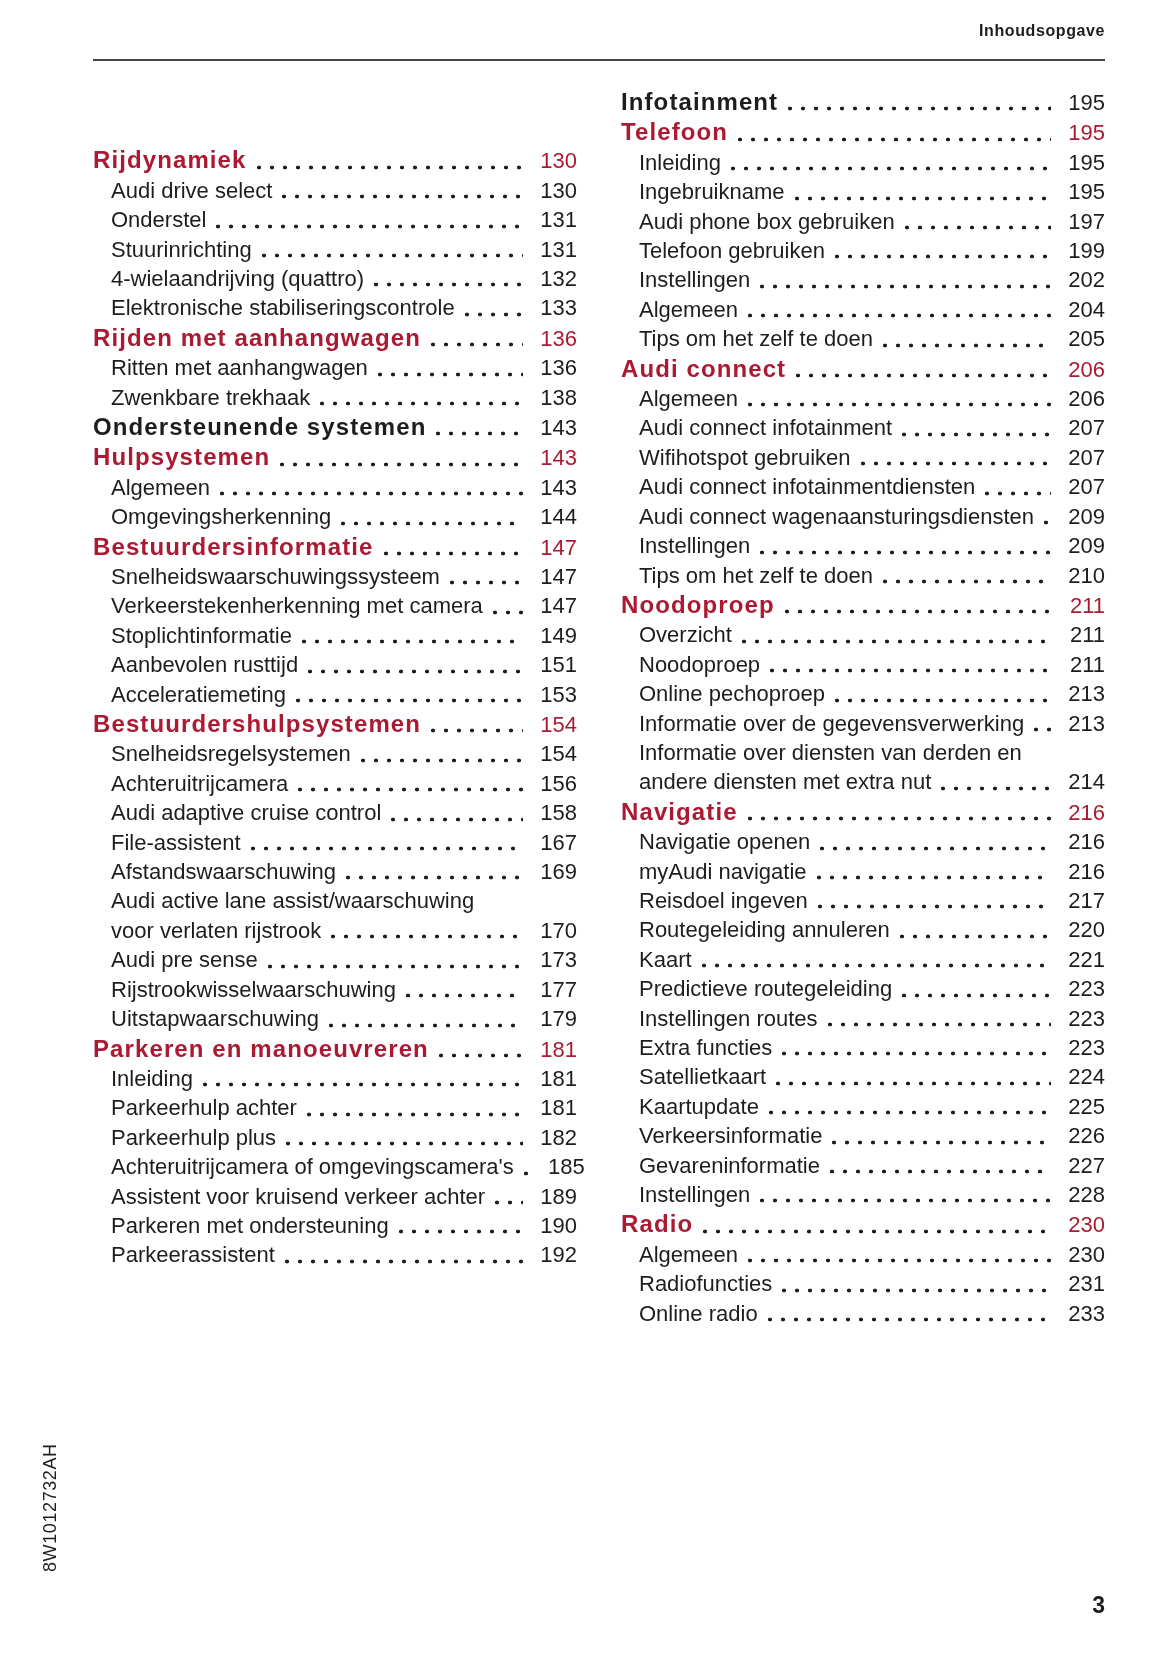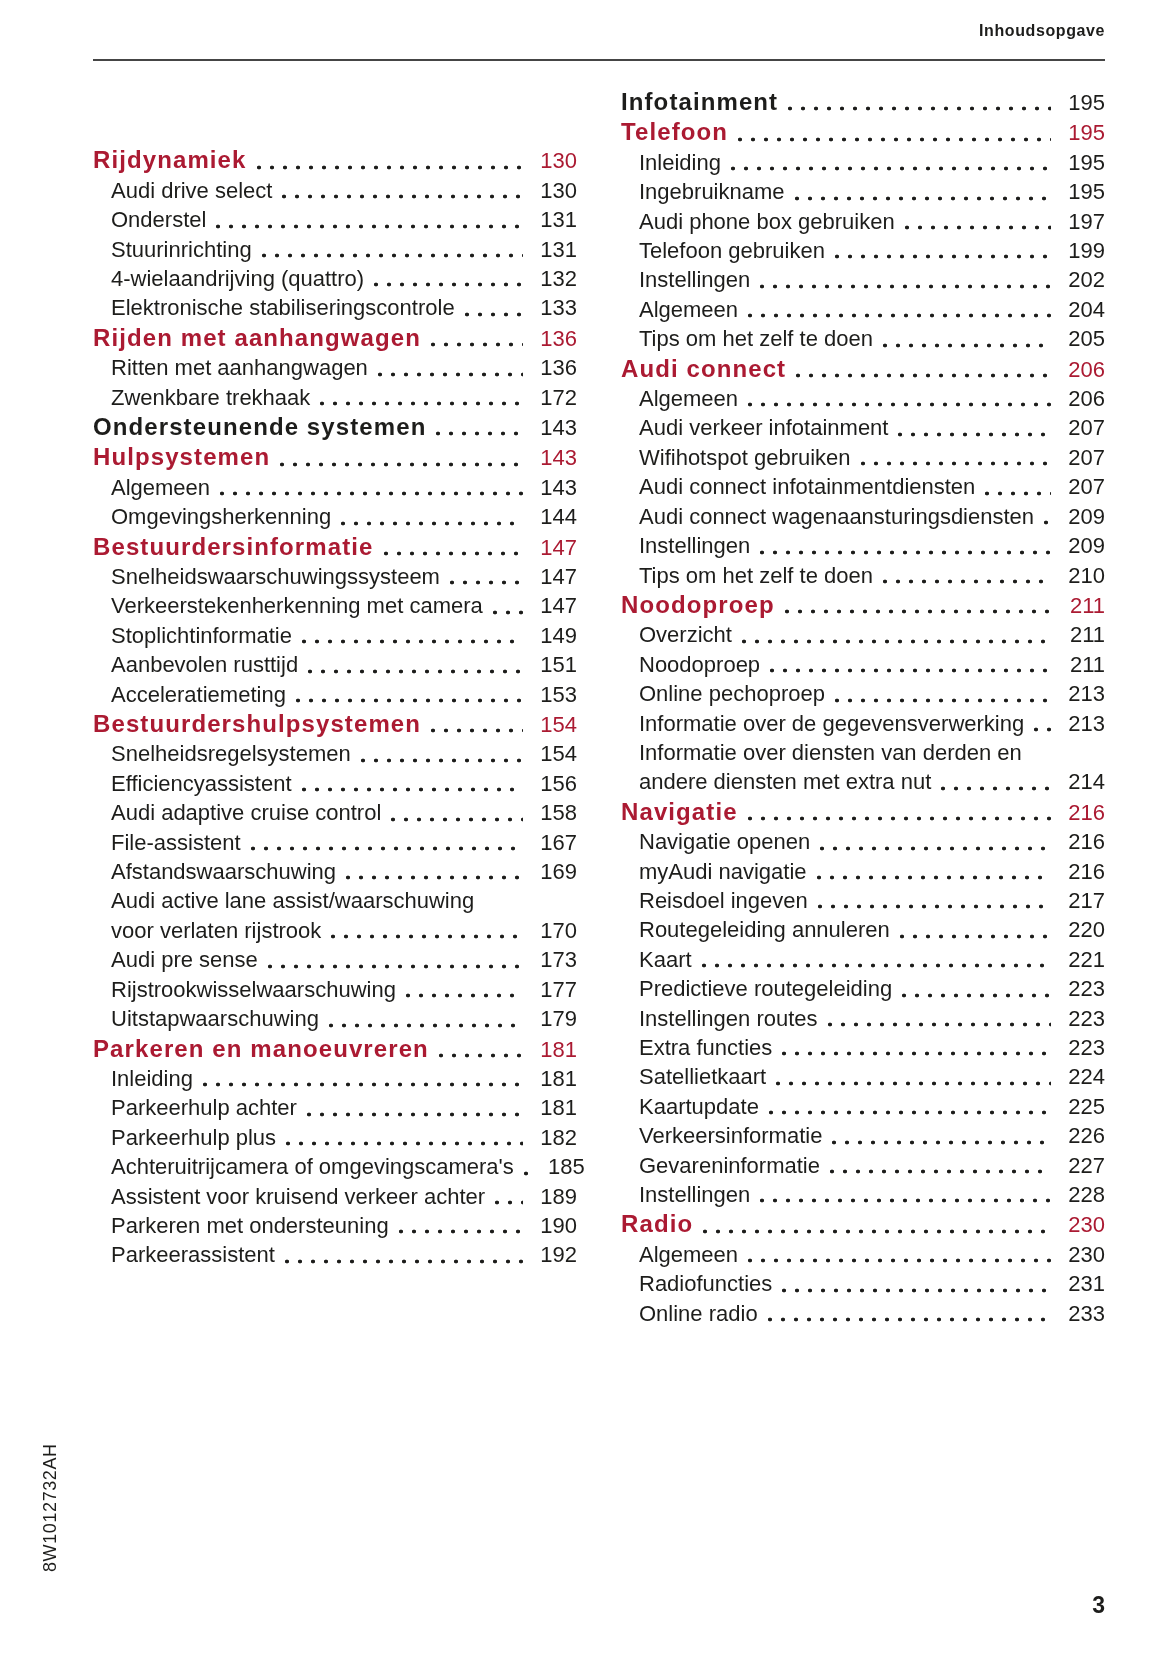--- a/index.html
+++ b/index.html
@@ -111,21 +111,21 @@
           <div class="row">
             <span class="lbl">Ritten met aanhangwagen</span>
             <span class="dots"></span>
             <span class="num">136</span>
           </div>
         </div>
         <div class="entry sub">
           <div class="row">
             <span class="lbl">Zwenkbare trekhaak</span>
             <span class="dots"></span>
-            <span class="num">172</span>
+            <span class="num">138</span>
           </div>
         </div>
       </div>
       <div class="section">
         <div class="entry part">
           <div class="row">
             <span class="lbl">Ondersteunende systemen</span>
             <span class="dots"></span>
             <span class="num">143</span>
           </div>
@@ -206,21 +206,21 @@
         </div>
         <div class="entry sub">
           <div class="row">
             <span class="lbl">Snelheidsregelsystemen</span>
             <span class="dots"></span>
             <span class="num">154</span>
           </div>
         </div>
         <div class="entry sub">
           <div class="row">
-            <span class="lbl">Efficiencyassistent</span>
+            <span class="lbl">Achteruitrijcamera</span>
             <span class="dots"></span>
             <span class="num">156</span>
           </div>
         </div>
         <div class="entry sub">
           <div class="row">
             <span class="lbl">Audi adaptive cruise control</span>
             <span class="dots"></span>
             <span class="num">158</span>
           </div>
@@ -406,21 +406,21 @@
         </div>
         <div class="entry sub">
           <div class="row">
             <span class="lbl">Algemeen</span>
             <span class="dots"></span>
             <span class="num">206</span>
           </div>
         </div>
         <div class="entry sub">
           <div class="row">
-            <span class="lbl">Audi verkeer infotainment</span>
+            <span class="lbl">Audi connect infotainment</span>
             <span class="dots"></span>
             <span class="num">207</span>
           </div>
         </div>
         <div class="entry sub">
           <div class="row">
             <span class="lbl">Wifihotspot gebruiken</span>
             <span class="dots"></span>
             <span class="num">207</span>
           </div>

